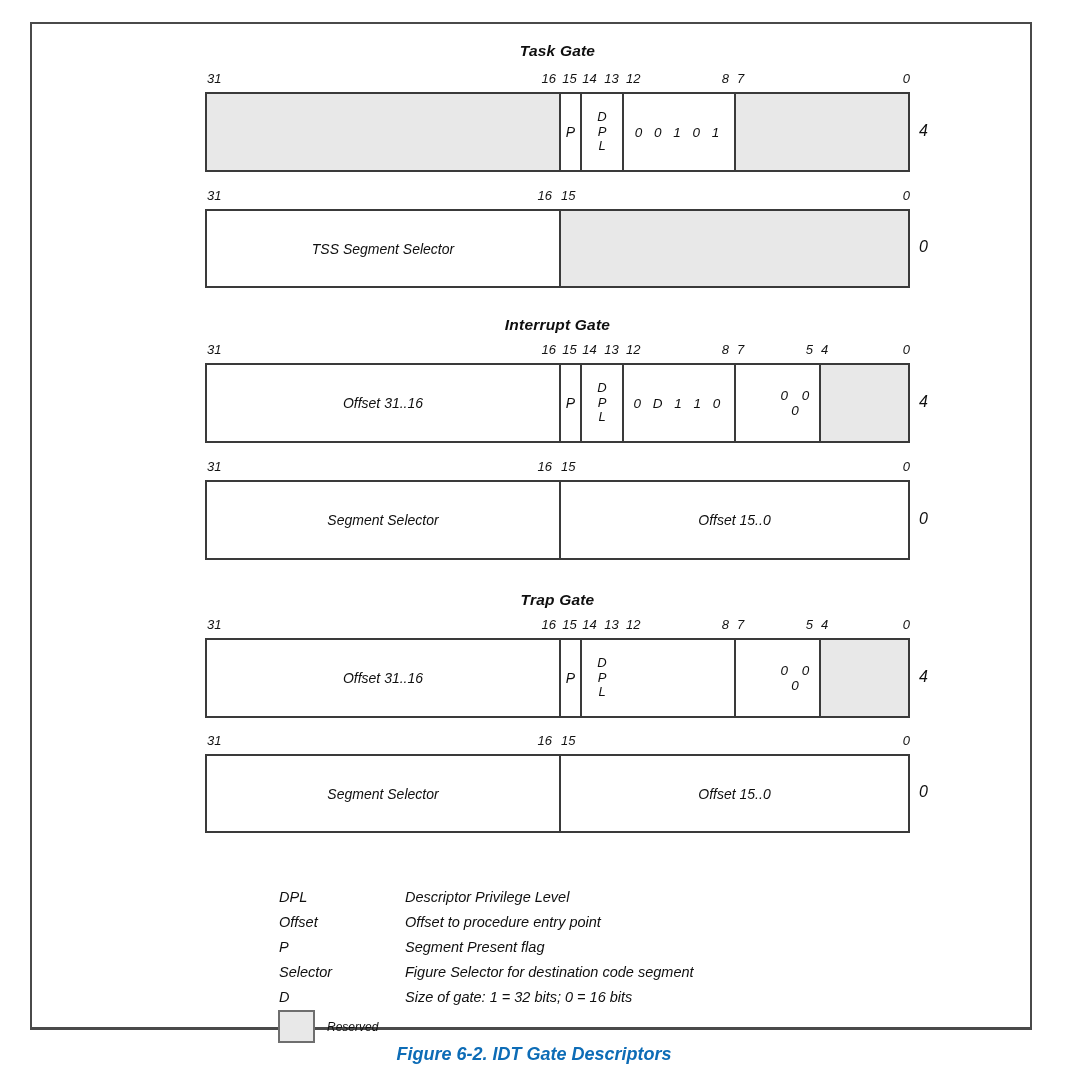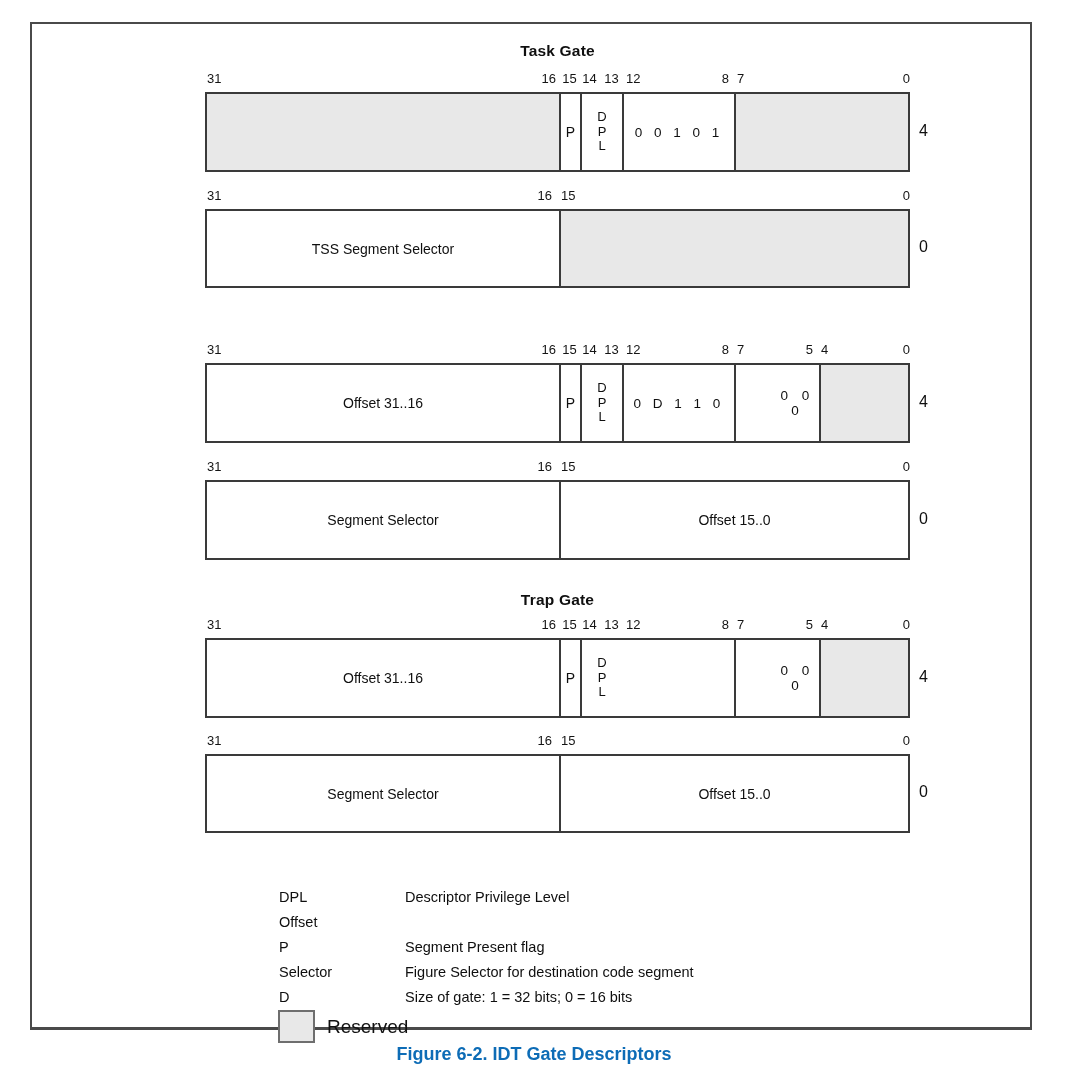--- a/index.html
+++ b/index.html
@@ -12,20 +12,21 @@
     font-family:"Liberation Sans", sans-serif;
     background:#ffffff;
     color:#111;
   }
   .page{
     position:relative;
     width:1068px;
     height:1088px;
     background:#ffffff;
     overflow:hidden;
+    font-style:italic;
   }
   .frame{
     position:absolute;
     left:30px; top:22px;
     width:1002px; height:1008px;
     border:2px solid #4a4a4a;
     border-bottom-width:3px;
     background:#fff;
   }
   
@@ -110,21 +111,21 @@
     display:flex;
     align-items:center;
   }
   .swatch{
     width:37px; height:33px;
     background:var(--reserved);
     border:2px solid #6e6e6e;
   }
   .reserved-key .lab{
     margin-left:12px;
-    font-size:19px;
+    font-size:12px;
   }
   .caption{
     position:absolute;
     left:0; top:1044px;
     width:100%;
     text-align:center;
     font-size:18px;
     font-weight:bold;
     color:var(--caption);
   }
@@ -169,20 +170,21 @@
       </div>
 
       <div class="word" style="top:167px;height:79px;">
         <div class="field first" style="left:0;width:352px;">TSS Segment Selector</div>
         <div class="field reserved" style="left:352px;width:349px;"></div>
       </div>
       <div class="byteoff" style="top:196px;">0</div>
     </section>
 
     <section class="gate" style="top:292px;height:266px;">
+      <div class="gate-title">Interrupt Gate</div>
 
       <div class="lblrow" style="top:26px;">
         <span style="left:2px;">31</span>
         <span style="left:331px;width:20px;text-align:right;">16</span>
         <span style="left:354px;width:21px;text-align:center;">15</span>
         <span style="left:374px;width:21px;text-align:center;">14</span>
         <span style="left:396px;width:21px;text-align:center;">13</span>
         <span style="left:421px;">12</span>
         <span style="left:504px;width:20px;text-align:right;">8</span>
         <span style="left:532px;">7</span>
@@ -259,20 +261,21 @@
       <div class="byteoff" style="top:192px;">0</div>
     </section>
 
     <div class="legend">
       <div class="legend-row">
         <span class="legend-term">DPL</span>
         <span class="legend-def">Descriptor Privilege Level</span>
       </div>
       <div class="legend-row">
         <span class="legend-term">Offset</span>
+        <span class="legend-def">Offset to procedure entry point</span>
       </div>
       <div class="legend-row">
         <span class="legend-term">P</span>
         <span class="legend-def">Segment Present flag</span>
       </div>
       <div class="legend-row">
         <span class="legend-term">Selector</span>
         <span class="legend-def">Figure Selector for destination code segment</span>
       </div>
       <div class="legend-row">

